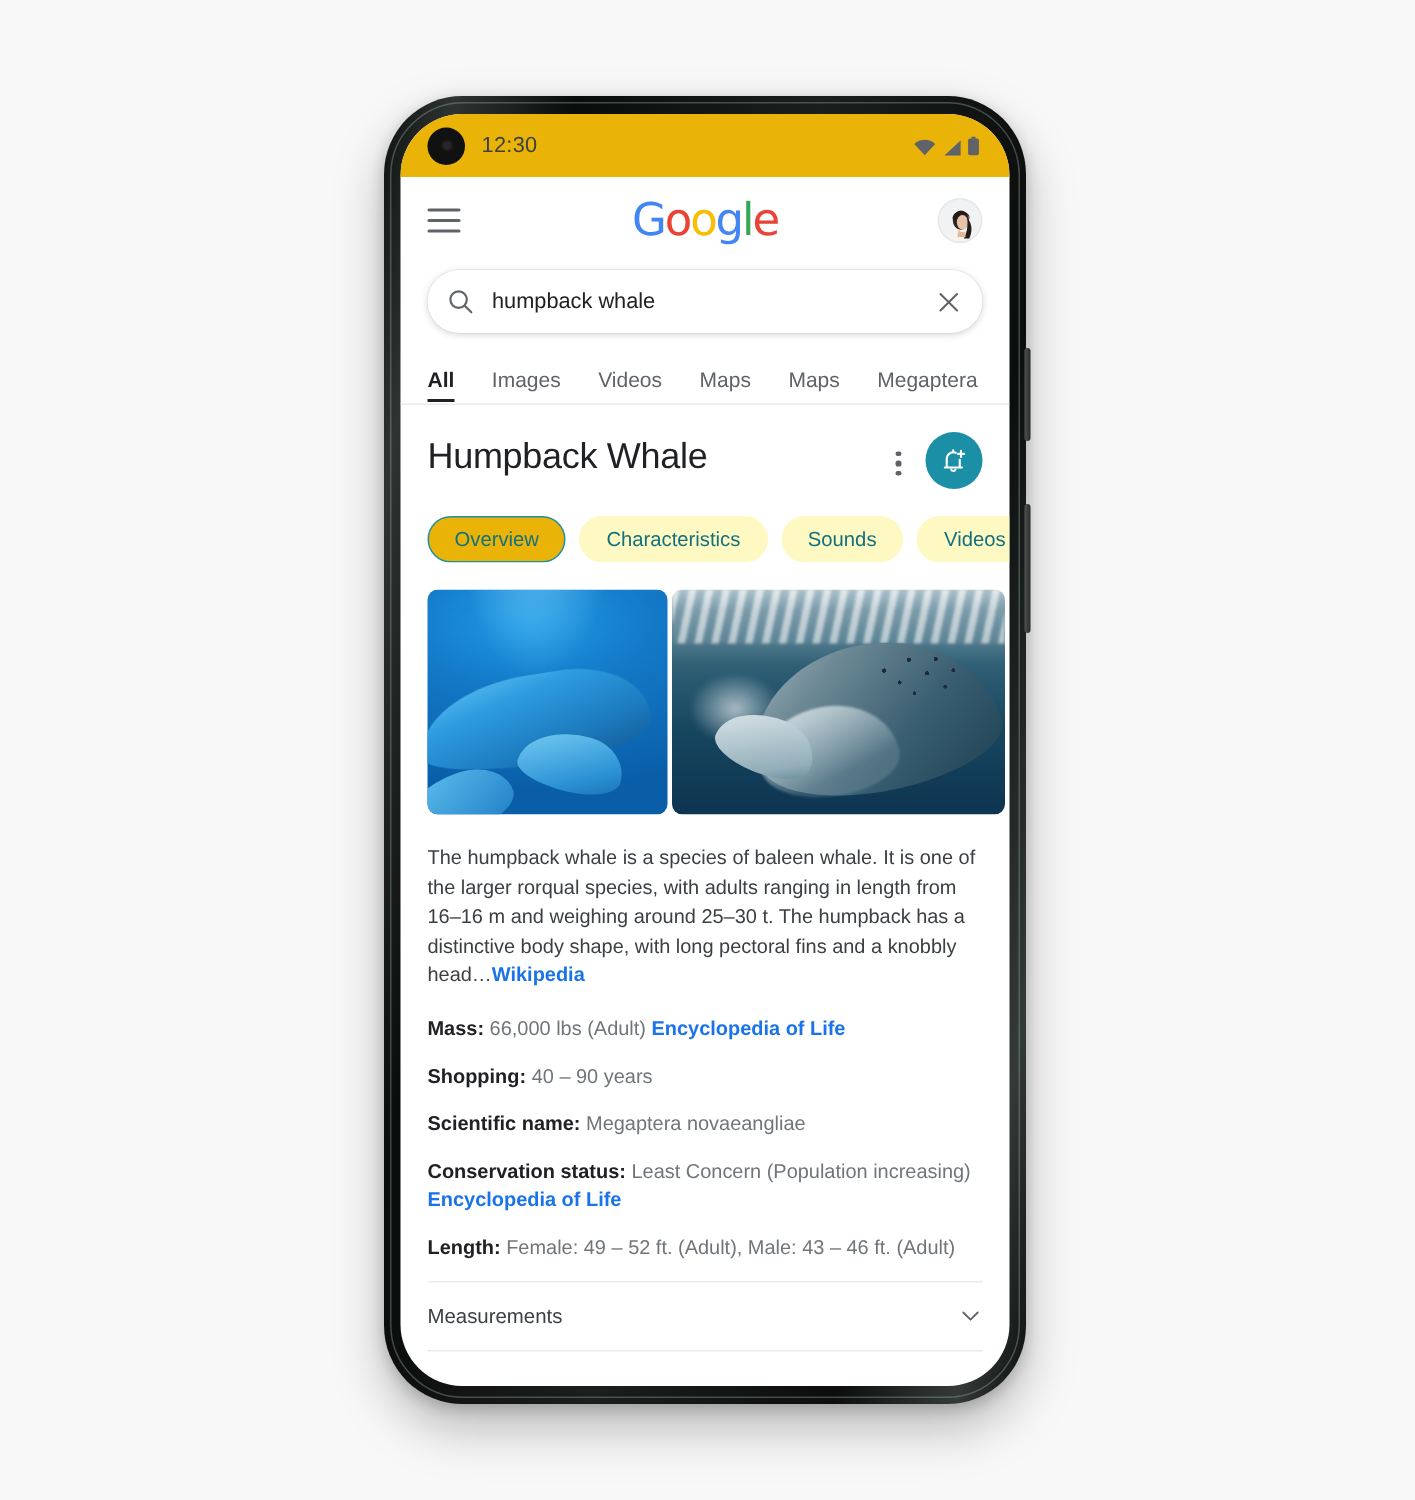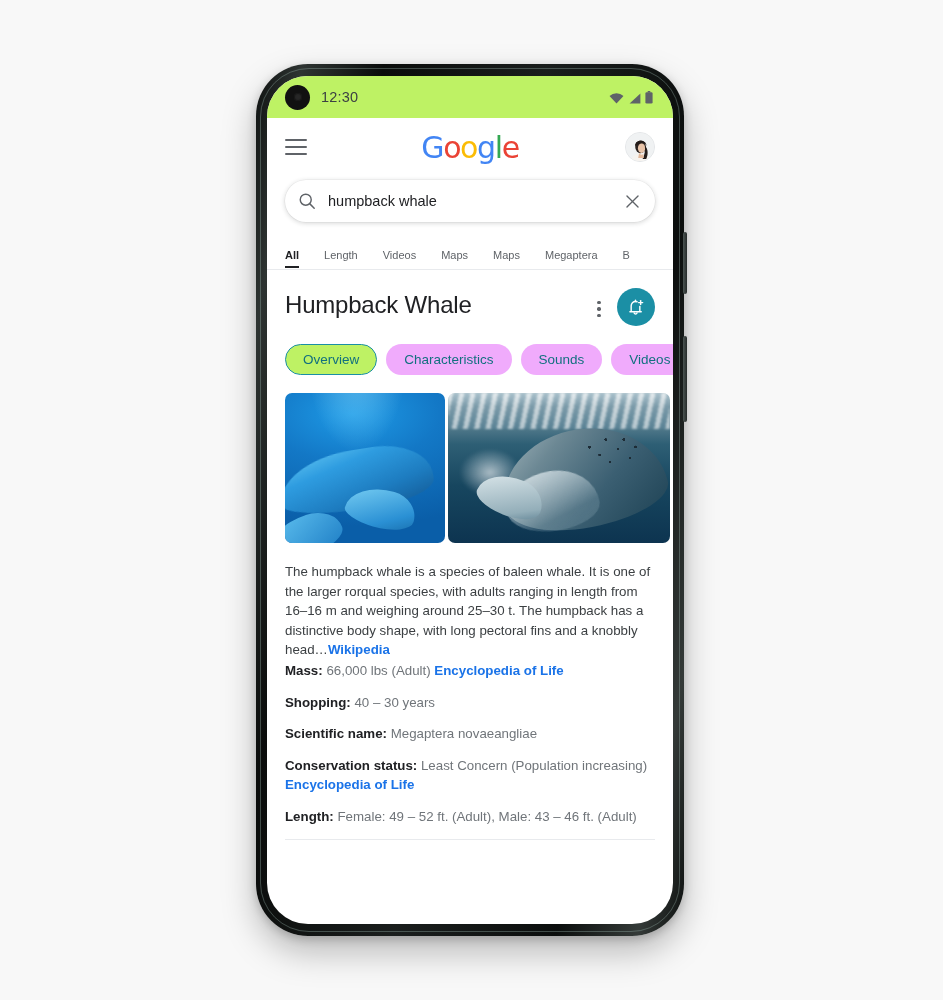--- a/index.html
+++ b/index.html
@@ -53,21 +53,21 @@
     background: #ffffff;
     overflow: hidden;
   }
 
   
   #status-bar {
     height: 42px;
     display: flex;
     align-items: center;
     padding: 0 20px 0 18px;
-    background: #bef264;
+    background: #eab308;
     justify-content: space-between;
   }
   #punch-hole-camera {
     width: 25px; height: 25px; border-radius: 50%;
     background: #111; flex: none;
     display: flex; align-items: center; justify-content: center;
   }
   #punch-hole-camera .lens {
     width: 8px; height: 8px; border-radius: 50%;
     background: #272727;
@@ -136,21 +136,21 @@
   #tabs-row {
     margin-top: 16px;
     display: flex; align-items: flex-end;
     gap: 25px;
     padding: 0 18px;
     height: 30px;
     overflow: hidden;
     white-space: nowrap;
   }
   .tab {
-    font-size: 11px;
+    font-size: 14px;
     color: #5f6368;
     padding-bottom: 7px;
     cursor: pointer;
     flex: none;
   }
   .tab.active { color:#202124; font-weight:700; border-bottom:2.5px solid #202124; padding-bottom:5px; }
   #tabs-divider { height:1px; background:#e8eaed; margin-top:1px; }
 
   
   #kp {
@@ -193,29 +193,29 @@
     padding: 0 18px;
     margin-top: 18px;
     overflow: hidden;
     white-space: nowrap;
   }
   .chip {
     flex: none;
     height: 31px;
     padding: 0 17px;
     border-radius: 17px;
-    background: #f0abfc;
+    background: #fef9c3;
     color: #12707f;
     font-size: 13.5px;
     display: flex; align-items: center;
     cursor: pointer;
     border: 1px solid transparent;
   }
   .chip.selected {
-    background: #bef264;
+    background: #eab308;
     border: 1.4px solid #1b8fa5;
     color: #12707f;
   }
 
   
   #kp-images {
     display: flex;
     gap: 3px;
     margin-top: 18px;
     padding-left: 18px;
@@ -310,21 +310,21 @@
   #kp-desc {
     padding: 0 18px;
     margin-top: 19px;
     font-size: 13.3px;
     line-height: 19.6px;
     color: #3c4043;
   }
   .lnk { color:#1a73e8; cursor:pointer; text-decoration:none;font-weight:bold; }
 
   
-  #kp-facts { padding: 0 18px; margin-top: 1px; }
+  #kp-facts { padding: 0 18px; margin-top: 16px; }
   .fact {
     font-size: 13.3px;
     line-height: 19.6px;
     color: #70757a;
     margin-bottom: 12px;
   }
   .fact .k { color:#202124; font-weight:700; }
 
   
   #kp-accordions { padding: 0 18px; margin-top: 10px; }
@@ -393,21 +393,21 @@
       </svg>
       <input id="search-input" value="humpback whale" style="">
       <svg id="clear-icon" width="17" height="17" viewBox="0 0 20 20">
         <line x1="3.5" y1="3.5" x2="16.5" y2="16.5" stroke="#5f6368" stroke-width="1.6" stroke-linecap="round"></line>
         <line x1="16.5" y1="3.5" x2="3.5" y2="16.5" stroke="#5f6368" stroke-width="1.6" stroke-linecap="round"></line>
       </svg>
     </div>
 
     <div id="tabs-row">
       <div class="tab active">All</div>
-      <div class="tab">Length</div>
+      <div class="tab">Images</div>
       <div class="tab">Videos</div>
       <div class="tab">Maps</div>
       <div class="tab">Maps</div>
       <div class="tab">Megaptera</div>
       <div class="tab">B</div>
     </div>
     <div id="tabs-divider"></div>
 
     <div id="kp">
 
@@ -462,39 +462,45 @@
       </div>
 
       <div id="kp-facts">
         <div class="fact">
           <span class="k">Mass:</span>
           <span>66,000 lbs (Adult)</span>
           <span class="lnk">Encyclopedia of Life</span>
         </div>
         <div class="fact">
           <span class="k">Shopping:</span>
-          <span>40 – 30 years</span>
+          <span>40 – 90 years</span>
         </div>
         <div class="fact">
           <span class="k">Scientific name:</span>
           <span>Megaptera novaeangliae</span>
         </div>
         <div class="fact">
           <span class="k">Conservation status:</span>
           <span>Least Concern (Population increasing)</span>
           <span class="lnk">Encyclopedia of Life</span>
         </div>
         <div class="fact">
           <span class="k">Length:</span>
           <span>Female: 49 – 52 ft. (Adult), Male: 43 – 46 ft. (Adult)</span>
         </div>
       </div>
 
       <div id="kp-accordions">
         <div class="accordion">
+          <span class="accordion-label">Measurements</span>
+          <svg class="chev" width="16" height="16" viewBox="0 0 20 20">
+            <polyline points="4,7.5 10,13.5 16,7.5" fill="none" stroke="#5f6368" stroke-width="1.5" stroke-linecap="round" stroke-linejoin="round"></polyline>
+          </svg>
+        </div>
+        <div class="accordion">
           
           
         </div>
       </div>
 
     </div>
   </div>
 </div>
 
 </body></html>

